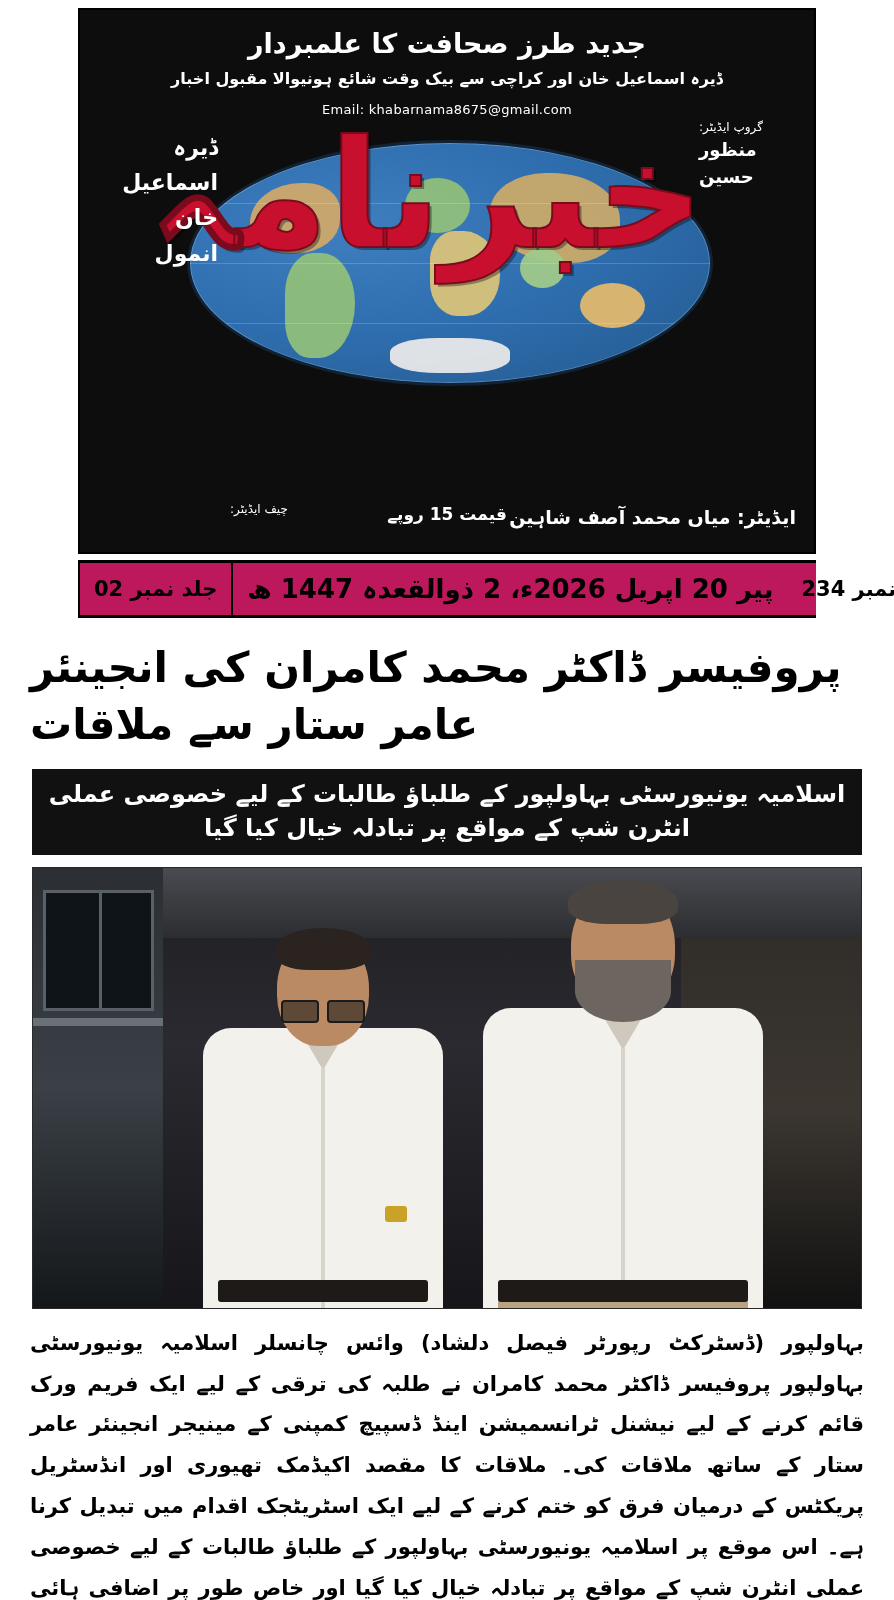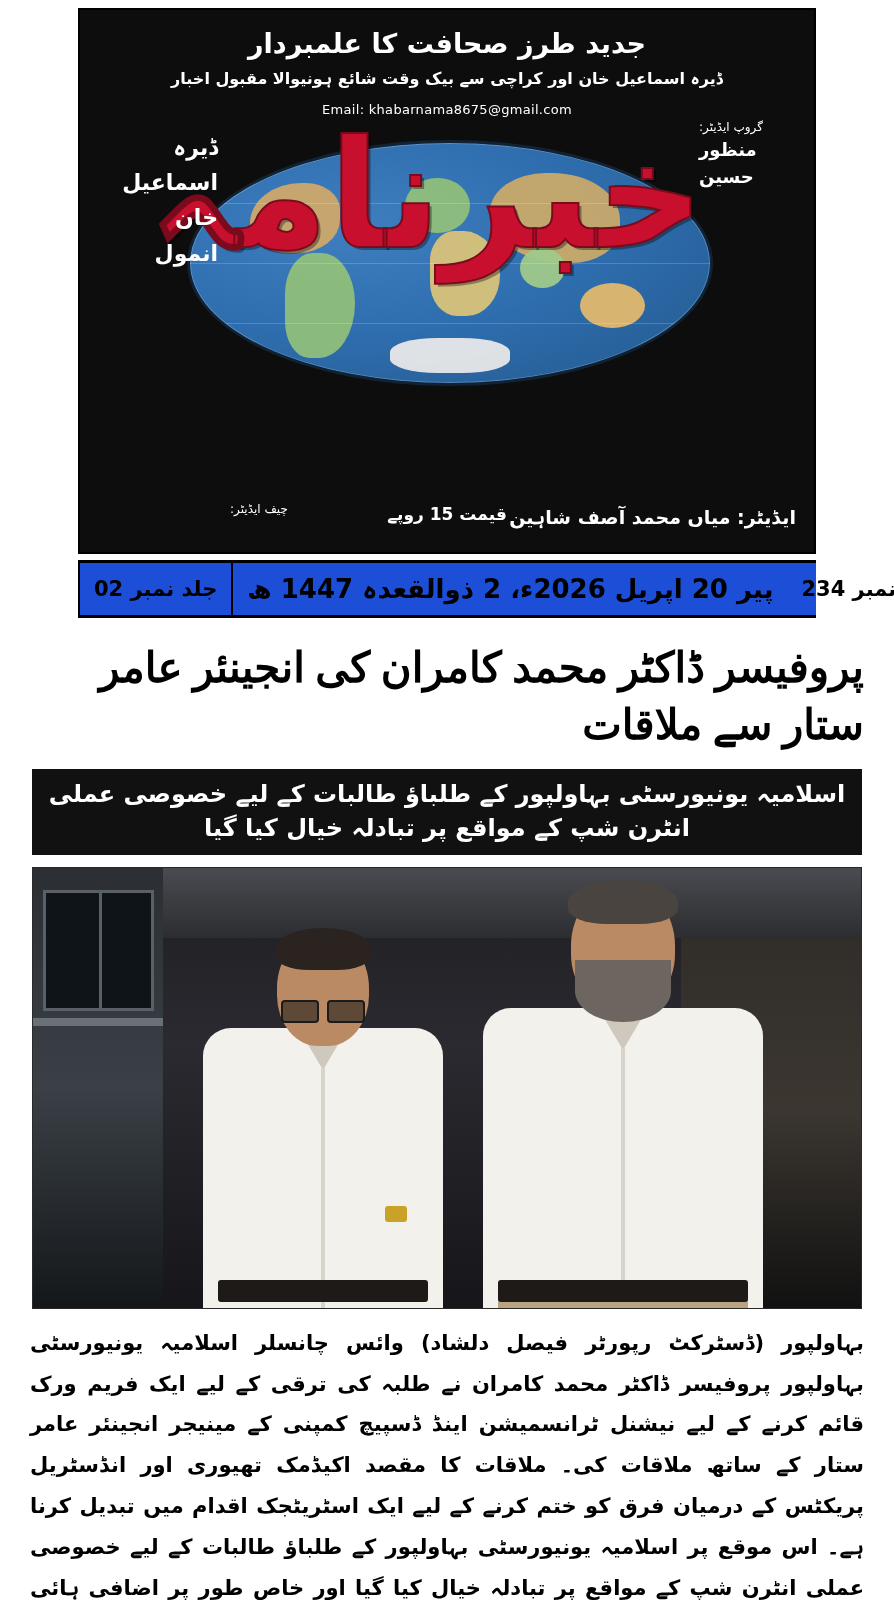--- a/index.html
+++ b/index.html
@@ -173,44 +173,43 @@
   
   .infobar {
     margin: 6px 78px 0 78px;
     border-top: 3px solid #000;
     border-bottom: 3px solid #000;
     height: 52px;
     display: flex;
     flex-direction: row-reverse;
     align-items: stretch;
     direction: rtl;
-    background: #1d4ed8;
+    background: #be185d;
   }
   .infobar .cell {
     display: flex;
     align-items: center;
     justify-content: center;
     font-weight: bold;
     padding: 0 14px;
     white-space: nowrap;
   }
   .infobar .vol { font-size: 21px; border-left: 2px solid #000; }
   .infobar .date { flex: 1; font-size: 26px; border-left: 2px solid #000; }
   .infobar .issue { font-size: 21px; }
 
   
   .headline {
     margin: 22px 30px 16px 30px;
     direction: rtl;
-    text-align: right;
+    text-align: left;
     font-size: 42px;
     font-weight: bold;
     line-height: 1.35;
     letter-spacing: -0.5px;
-    font-family: Liberation Serif, serif;
   }
   .subhead {
     margin: 14px 32px 0 32px;
     background: #111;
     color: #fff;
     direction: rtl;
     text-align: center;
     font-size: 24px;
     font-weight: bold;
     padding: 9px 8px;

